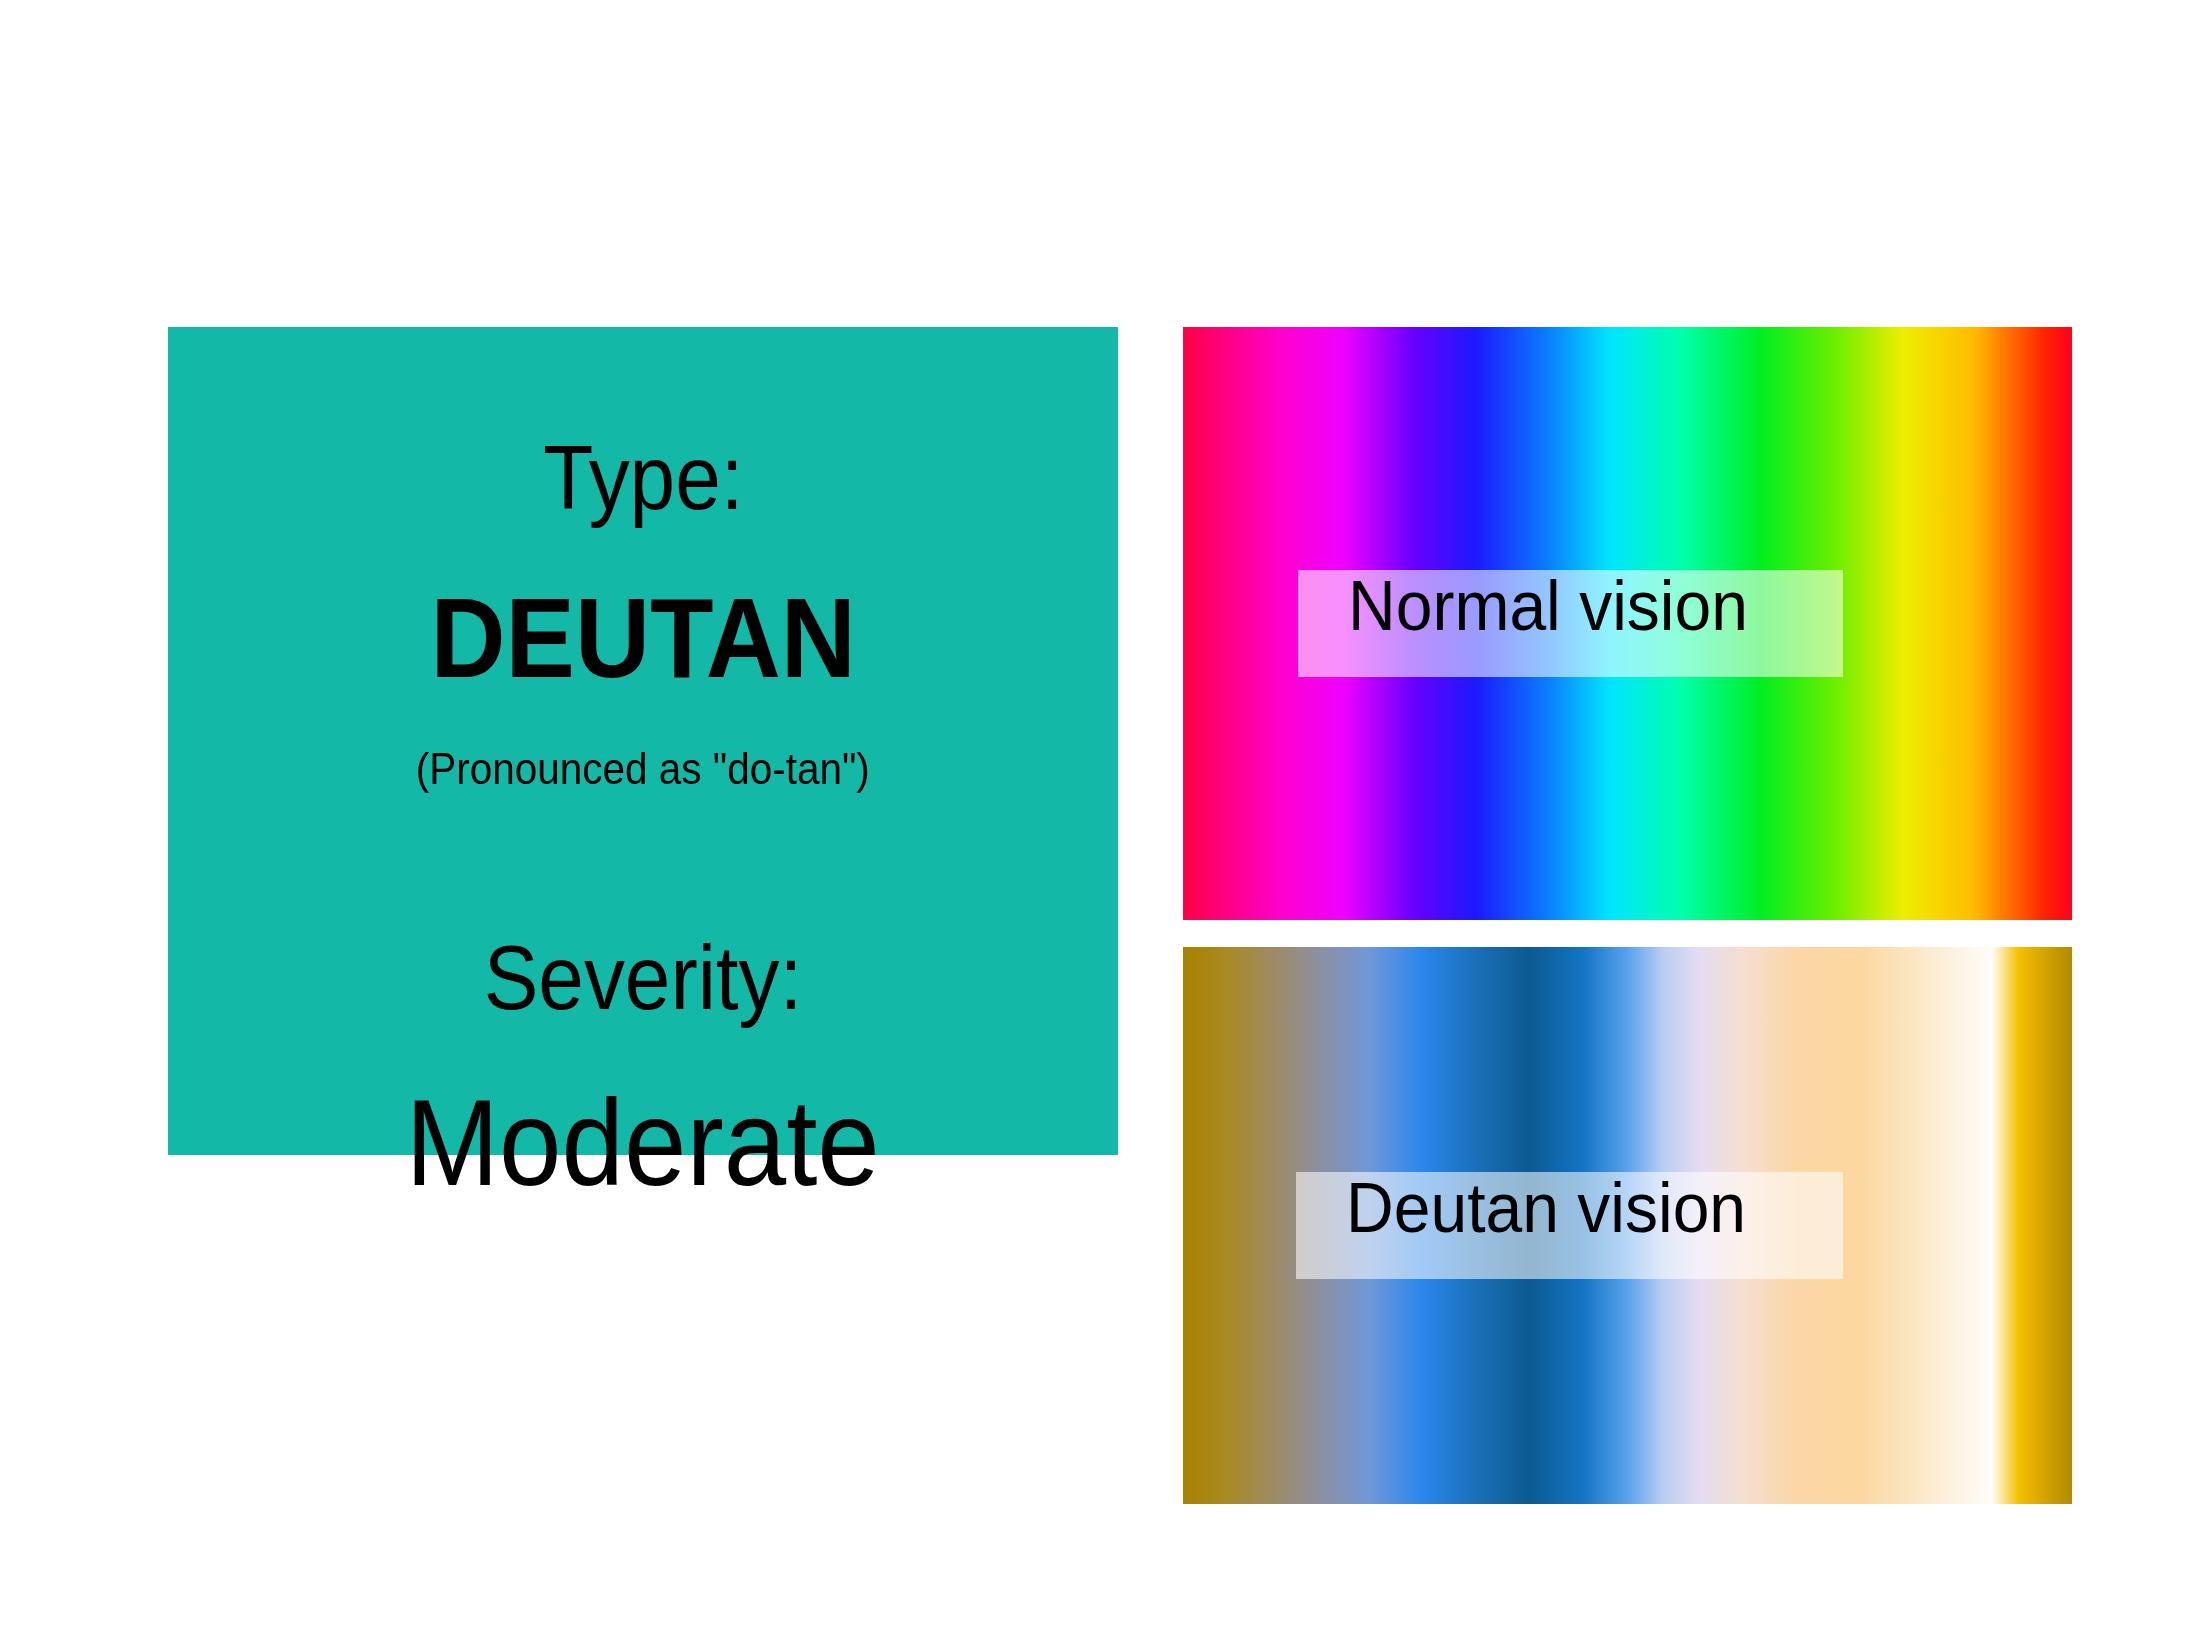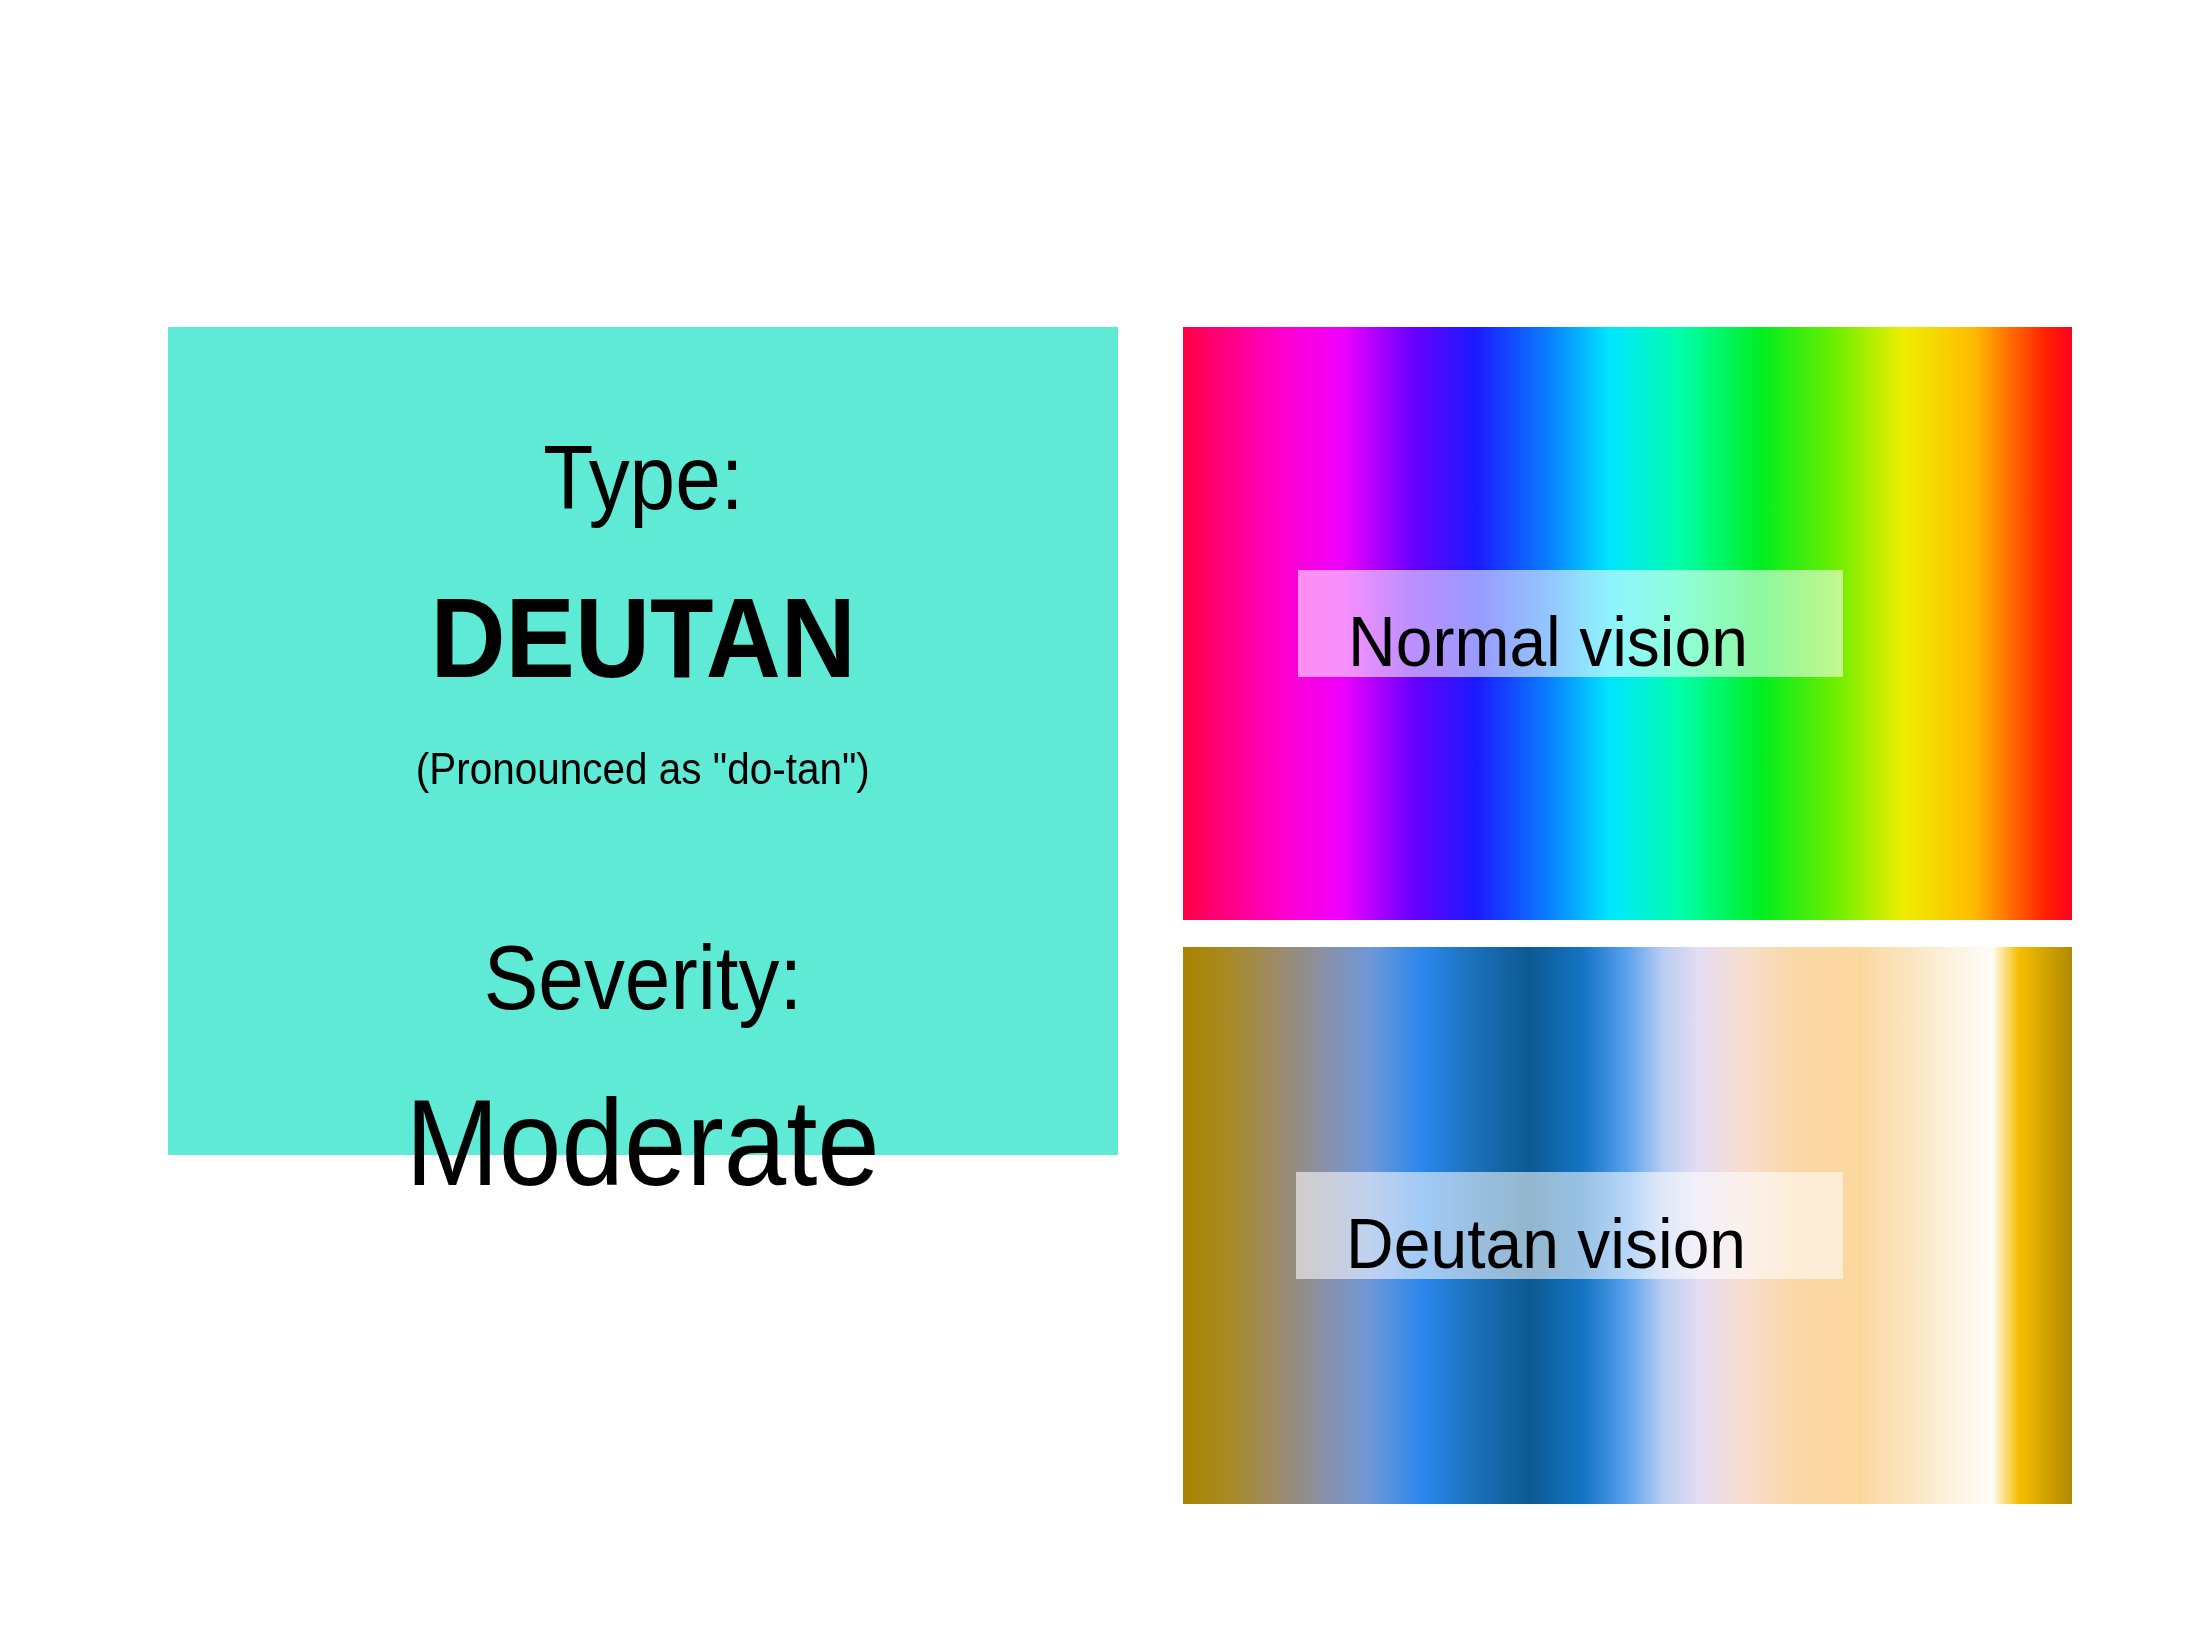--- a/index.html
+++ b/index.html
@@ -56,21 +56,21 @@
     margin-left: -113px;
   }
 
   
   .results-panel {
     position: absolute;
     left: 168px;
     top: 327px;
     width: 950px;
     height: 828px;
-    background: #5eead4;
+    background: #14b8a6;
     display: flex;
     flex-direction: column;
     align-items: center;
     box-sizing: border-box;
     text-align: center;
   }
   .type-label {
     font-size: 91px;
     font-weight: 400;
     line-height: 1;
@@ -168,21 +168,21 @@
       #c89a00 98%,
       #b08a00 100%
     );
   }
   .strip-label {
     position: relative;
     background: rgba(255, 255, 255, 0.56);
     box-sizing: border-box;
     height: 107px;
     display: flex;
-    align-items: flex-end;
+    align-items: flex-start;
     padding-left: 50px;
     padding-right: 34px;
   }
   .label-normal {
     margin-left: 115px;
     width: 545px;
   }
   .label-deutan {
     margin-left: 113px;
     width: 547px;

